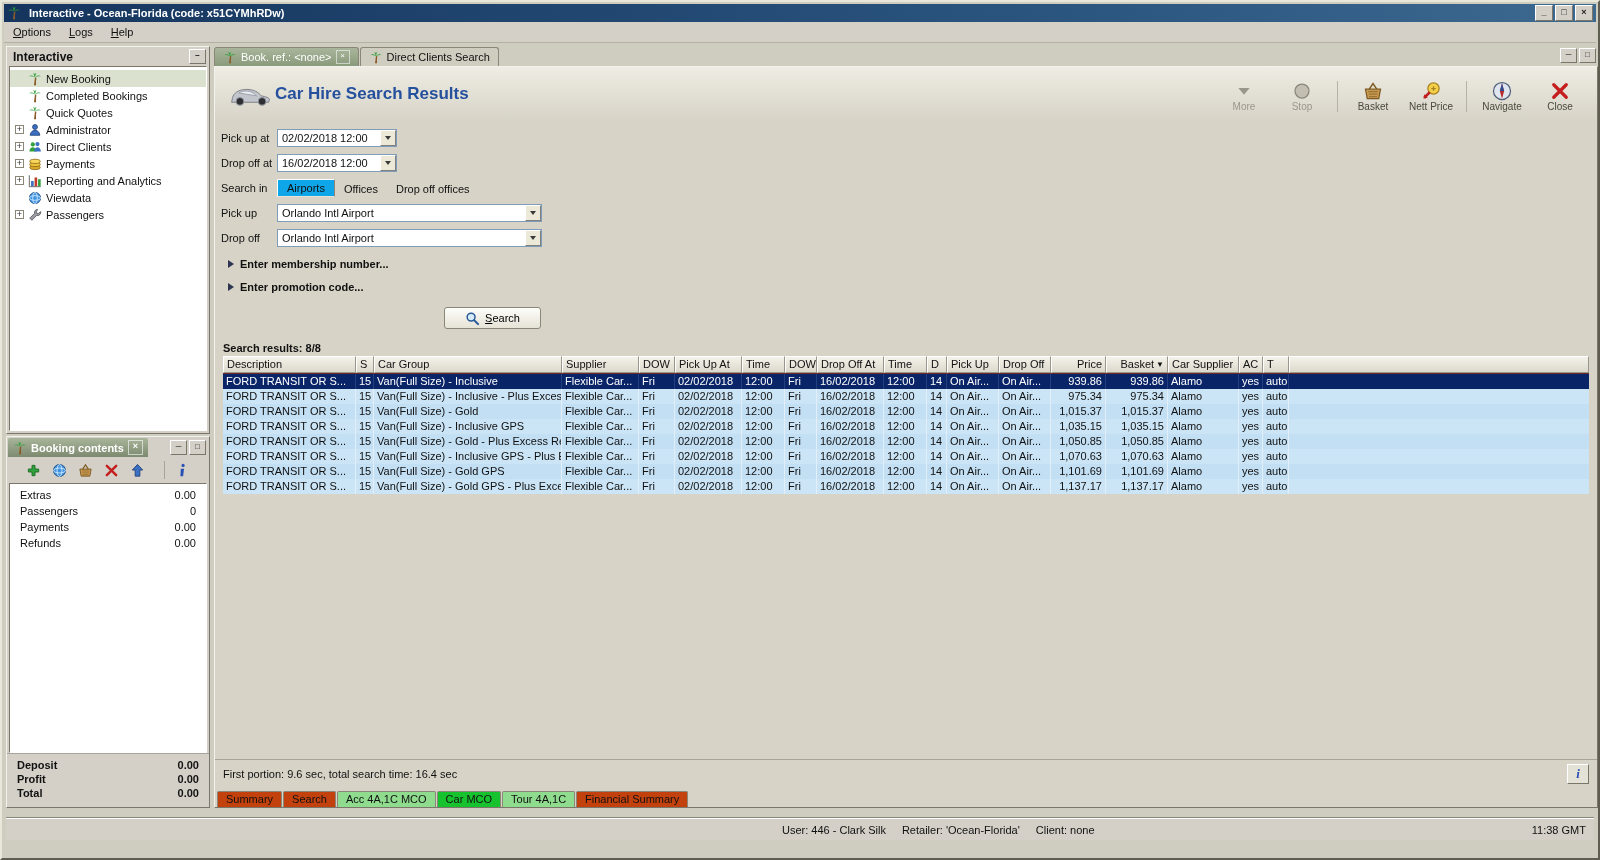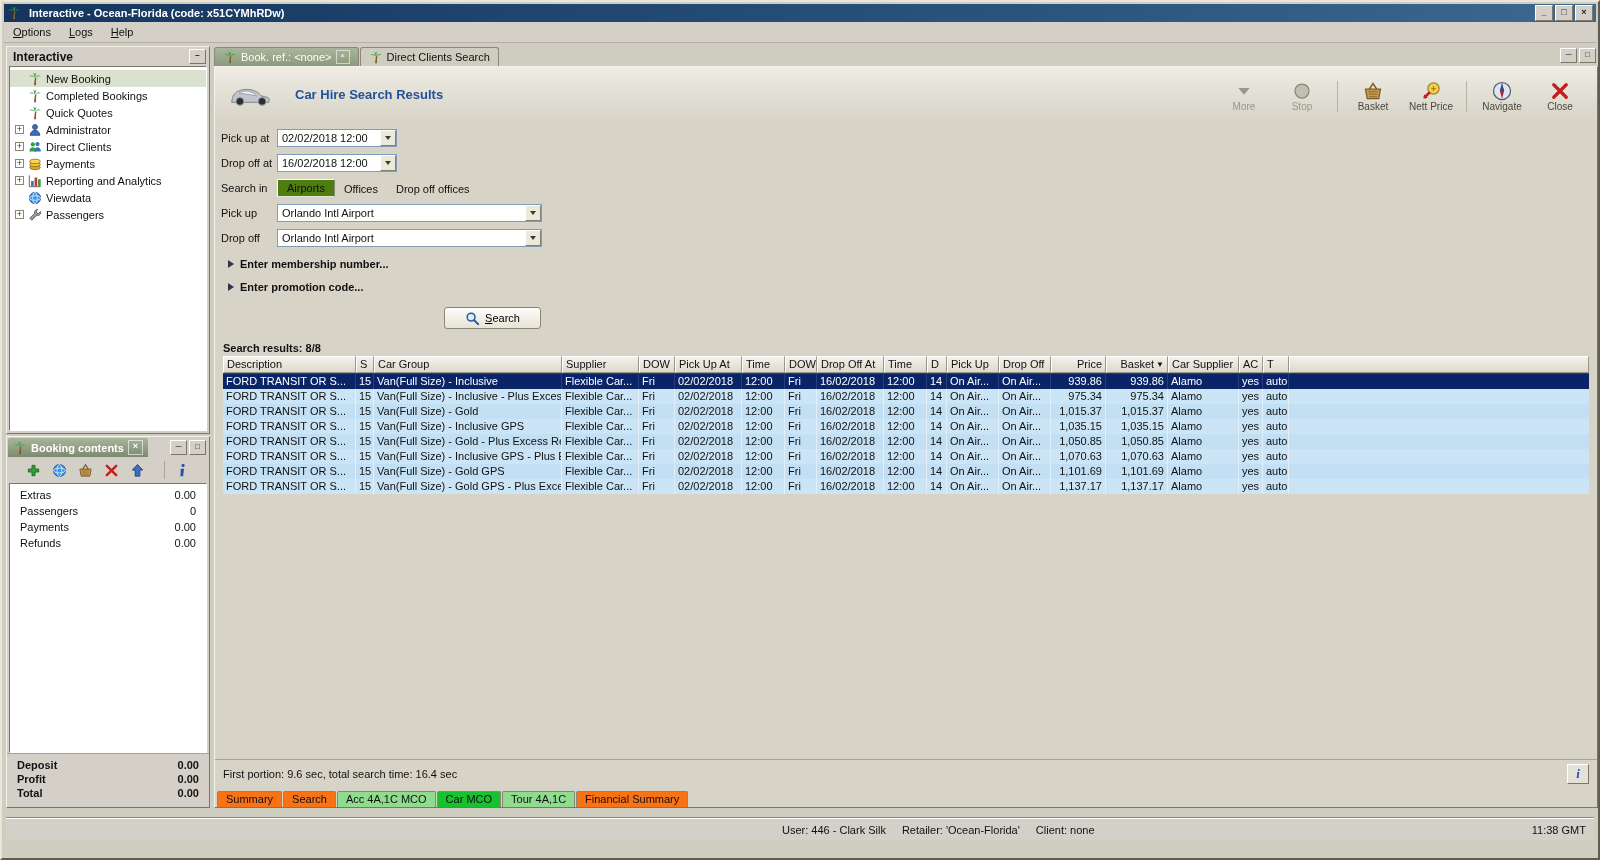--- a/index.html
+++ b/index.html
@@ -56,39 +56,39 @@
   .tab.active{background:linear-gradient(#a9b59b,#8a9a7c);color:#fff;}
   .tab .ticon{width:13px;height:13px;margin:0;}
   .tab-close{display:none;width:12px;height:12px;line-height:10px;text-align:center;font-size:8px;color:#fff;border:1px solid rgba(255,255,255,.55);}
   .tab.closable .tab-close{display:inline-block;}
   .mdi-btns{margin-left:auto;display:flex;gap:2px;padding:2px 2px 3px;}
 
   .main-panel{position:absolute;left:0;right:0;top:20px;bottom:0;background:#d7d3c7;border:1px solid;border-color:#f4f2ec #7a766a #7a766a #f4f2ec;box-sizing:border-box;display:flex;flex-direction:column;overflow:hidden;}
 
   .header-band{flex:0 0 54px;display:flex;align-items:center;padding:0 12px;background:linear-gradient(#eeece3,#d7d3c7);}
   .car-icon{width:48px;height:26px;}
-  .page-title{margin-left:20px;font-size:13px;font-weight:bold;color:#24509e;}
+  .page-title{margin-left:0;font-size:17px;font-weight:bold;color:#24509e;}
   .tools{margin-left:auto;display:flex;align-items:flex-start;gap:8px;padding-top:4px;}
   .tool{width:50px;display:flex;flex-direction:column;align-items:center;gap:0;}
   .tool:nth-of-type(2),.tool:nth-of-type(4){border-right:1px solid #b6b2a6;padding-right:10px;margin-right:2px;}
   .tool-icon{width:20px;height:20px;}
   .tool-label{font-size:10px;color:#4a473f;white-space:nowrap;}
   .tool.disabled .tool-label{color:#9b978c;}
 
   .form{padding:8px 0 0 6px;}
   .form-row{display:flex;align-items:center;margin-bottom:7px;}
   .flabel{flex:0 0 56px;}
   .combo{display:inline-flex;height:18px;border:1px solid #7f9db9;background:#fff;align-items:center;box-sizing:border-box;}
   .combo-text{flex:1;padding:0 4px;white-space:nowrap;overflow:hidden;}
   .combo-btn{width:16px;height:16px;background:#ece9d8;border:1px solid;border-color:#fff #808080 #808080 #fff;display:flex;align-items:center;justify-content:center;box-sizing:border-box;}
   .arrow-down{width:0;height:0;border-left:3px solid transparent;border-right:3px solid transparent;border-top:4px solid #3a3a3a;}
   .w120{width:120px;} .w243{width:265px;}
   .segments{display:inline-flex;align-items:flex-end;}
   .segment{padding:2px 9px;cursor:default;}
-  .segment.selected{background:#4d7c0f;border:1px solid;border-color:#fff #8a8678 #e6e3d8 #fff;}
+  .segment.selected{background:#0ea5e9;border:1px solid;border-color:#fff #8a8678 #e6e3d8 #fff;}
   .expander{display:flex;align-items:center;gap:6px;margin:11px 0 0 7px;}
   .exp-arrow{width:0;height:0;border-top:4px solid transparent;border-bottom:4px solid transparent;border-left:6px solid #2e3550;}
   .exp-label{font-weight:bold;}
   .search-btn{display:inline-flex;align-items:center;justify-content:center;gap:5px;width:97px;height:22px;margin:14px 0 0 223px;background:linear-gradient(#fdfdfa,#e6e3d6);border:1px solid #8a8678;border-radius:3px;font-size:11px;font-family:inherit;}
   .search-btn .s-icon{width:15px;height:15px;}
   .search-btn span{display:inline-block;}
   .search-btn span::first-letter{text-decoration:underline;}
 
   .results-label{margin:13px 0 2px 8px;font-weight:bold;}
 
@@ -106,21 +106,21 @@
   .num{text-align:right;}
   .c0{width:133px;} .c1{width:18px;} .c2{width:188px;} .c3{width:77px;} .c4{width:36px;}
   .c5{width:67px;} .c6{width:43px;} .c7{width:32px;} .c8{width:67px;} .c9{width:43px;}
   .c10{width:20px;} .c11{width:52px;} .c12{width:52px;} .c13{width:55px;} .c14{width:62px;}
   .c15{width:71px;} .c16{width:24px;} .c17{width:26px;}
 
   .spacer{flex:1;}
   .status-row{display:flex;align-items:center;padding:4px 8px;border-top:1px solid #a8a498;}
   .ibtn{margin-left:auto;width:22px;height:20px;line-height:18px;text-align:center;font-family:"Liberation Serif","DejaVu Serif",serif;font-style:italic;font-weight:bold;font-size:13px;color:#2a50b4;background:#e4e1d6;border:1px solid;border-color:#fff #7a766a #7a766a #fff;box-sizing:border-box;}
   .bottom-tabs{display:flex;align-items:flex-end;height:19px;padding-left:2px;}
-  .btab{padding:1px 8px 2px;background:#f97316;border:1px solid #8a8678;border-bottom:none;margin-right:1px;border-radius:2px 2px 0 0;white-space:nowrap;}
+  .btab{padding:1px 8px 2px;background:#c2410c;border:1px solid #8a8678;border-bottom:none;margin-right:1px;border-radius:2px 2px 0 0;white-space:nowrap;}
   .btab.green{background:#8fdc8f;}
   .btab.green.active{background:#16c22e;}
 
   
   .statusbar{position:absolute;left:4px;right:4px;top:816px;height:22px;display:flex;align-items:center;gap:16px;padding:0 8px;background:#d4d0c8;border-top:1px solid #fff;box-shadow:0 -1px 0 #8a867a;box-sizing:border-box;}
   .sb-spacer{width:752px;flex:0 0 auto;}
   .sb-time{margin-left:auto;}
 </style>
 </head>
 <body>

